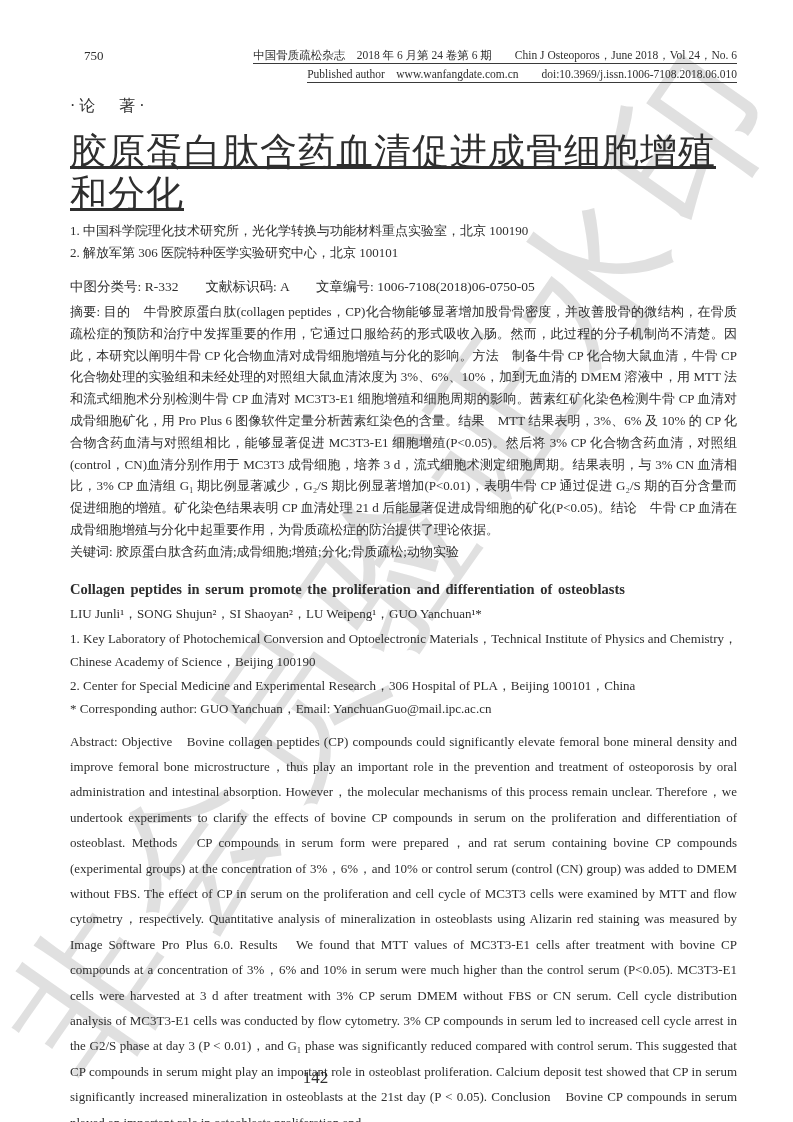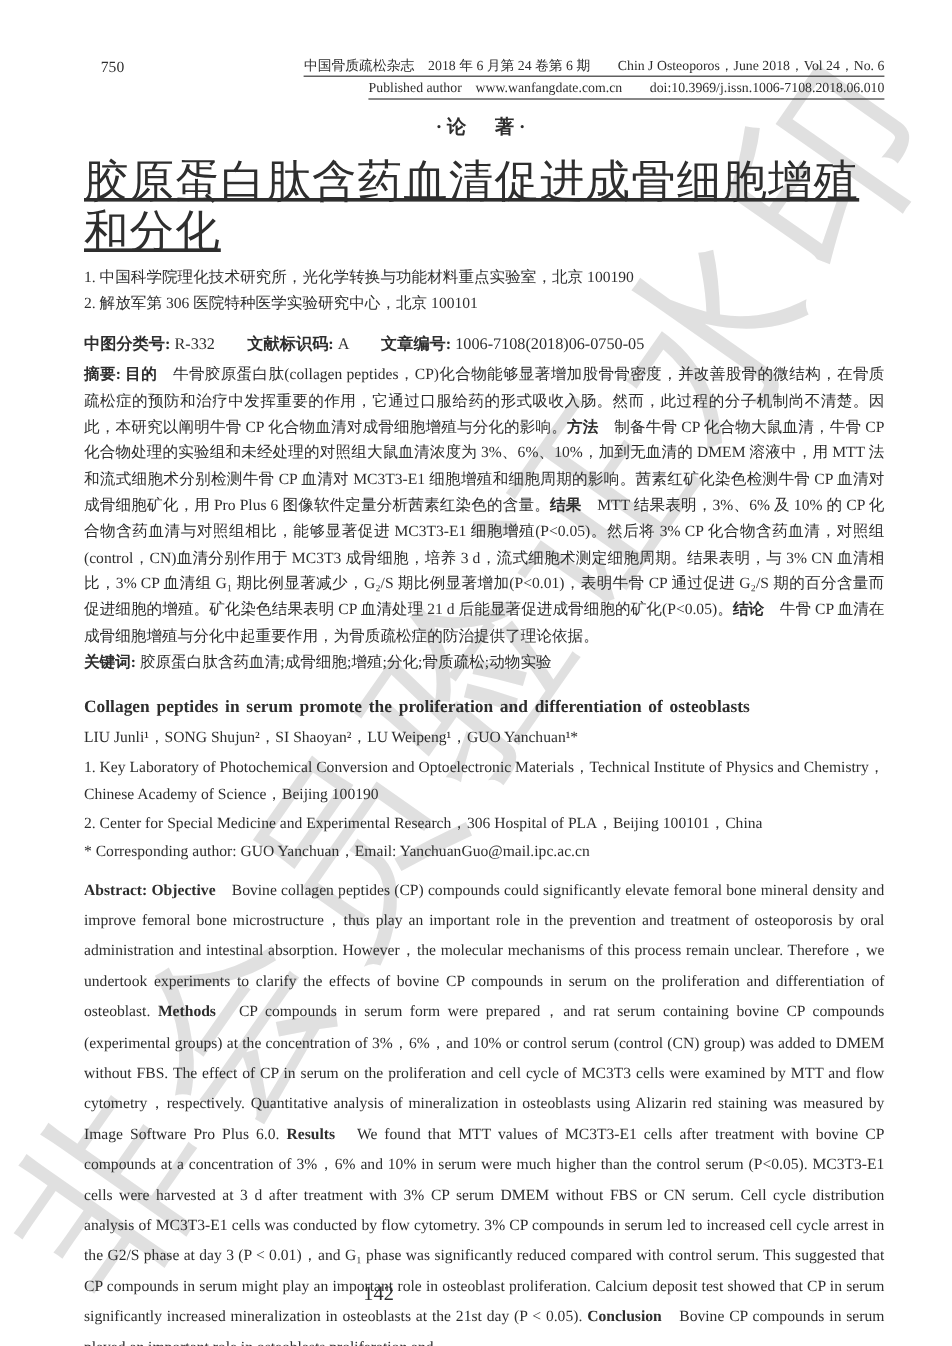--- a/index.html
+++ b/index.html
@@ -22,21 +22,21 @@
   .pgnum-left{position:absolute;left:84px;top:48px;font-size:13px;z-index:2;}
 
   .col{position:absolute;left:70px;top:48px;width:667px;z-index:1;}
 
   .jheader{text-align:right;font-size:11.5px;line-height:15px;}
   .jheader .hline{
     display:inline-block;border-bottom:1px solid #3a3a3a;
     padding-bottom:0;margin-bottom:3px;white-space:nowrap;
   }
 
-  .section-mark{text-align:center;font-size:16px;letter-spacing:4px;margin:10px 2px 0 0;font-weight:bold;}
+  .section-mark{text-align:left;font-size:16px;letter-spacing:4px;margin:10px 2px 0 0;}
 
   .title-cn{
     font-size:37px;font-weight:400;letter-spacing:1px;
     margin:14px 0 0 0;line-height:42px;text-decoration:underline;
   }
 
   .authors-cn{margin-top:26px;font-size:14.5px;letter-spacing:0.5px;}
   .affils-cn{margin-top:5px;font-size:13px;line-height:22px;}
   .affils-cn p{margin:0;}
 
@@ -60,21 +60,21 @@
   .abstract-en{
     margin:8px 0 0 0;font-size:13px;line-height:25.4px;
     text-align:justify;
   }
 
   .pgnum-bottom{
     position:absolute;left:0;top:1068px;width:631px;
     text-align:center;font-size:17px;z-index:1;
   }
 
-  b{font-weight:700;}
+  b{font-weight:400;}
 </style>
 </head>
 <body>
 
 <div class="page">
 
   <div class="watermark">非会员验证水印</div>
 
   <div class="pgnum-left">750</div>
 

